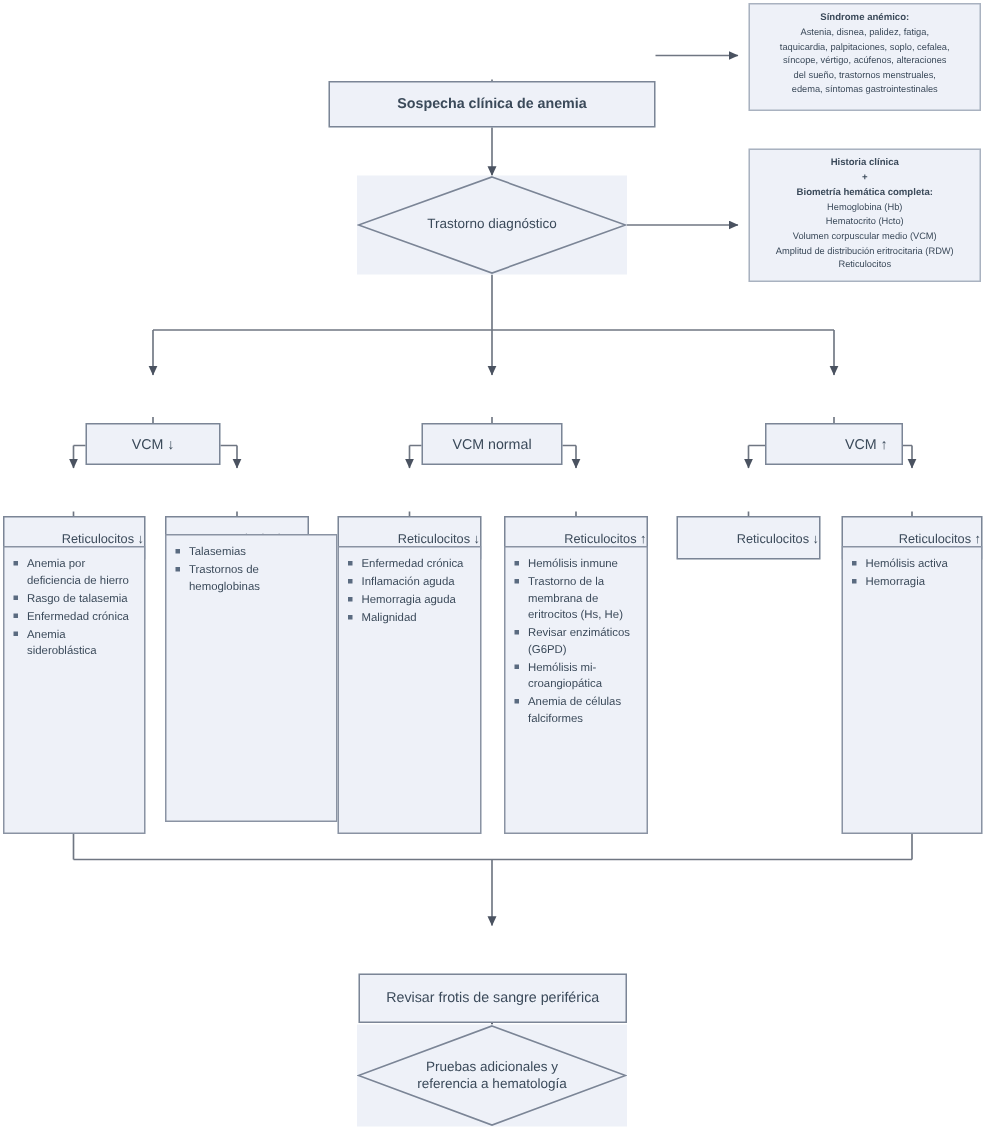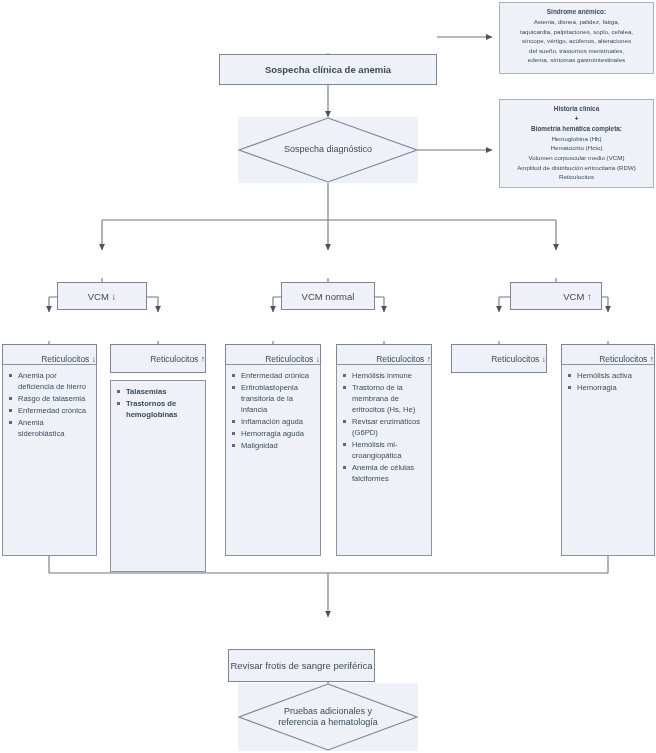--- a/index.html
+++ b/index.html
@@ -166,21 +166,21 @@
     <div>Hematocrito (Hcto)</div>
     <div>Volumen corpuscular medio (VCM)</div>
     <div>Amplitud de distribución eritrocitaria (RDW)</div>
     <div>Reticulocitos</div>
   </div>
 
   <div class="diamond" style="left:238px;top:117px;width:180px;height:66px;">
     <svg class="dshape" viewBox="0 0 180 66" preserveAspectRatio="none">
       <polygon points="90,1 179,33 90,65 1,33" fill="#eef1f8" stroke="#7b8596" stroke-width="1.1"></polygon>
     </svg>
-    <span class="dlabel">Sospecha diagnóstico</span>
+    <span class="dlabel">Trastorno diagnóstico</span>
   </div>
 
   <div class="node proc" style="left:281px;top:250px;width:94px;height:28px;">
     <span>VCM normal</span>
   </div>
   <div class="node proc" style="left:57px;top:250px;width:90px;height:28px;">
     <span>VCM ↓</span>
   </div>
   <div class="node proc" style="left:510px;top:250px;width:92px;height:28px;padding-left:43px;">
     <span>VCM ↑</span>
@@ -207,31 +207,30 @@
 
   <div class="listbox" style="left:2px;top:364px;width:95px;height:192px;">
     <ul>
       <li>Anemia por deficiencia de hierro</li>
       <li>Rasgo de talasemia</li>
       <li>Enfermedad crónica</li>
       <li>Anemia sideroblástica</li>
     </ul>
   </div>
 
-  <div class="listbox" style="left:110px;top:380px;width:96px;height:192px;font-weight:bold;">
+  <div class="listbox" style="left:110px;top:356px;width:115px;height:192px;">
     <ul>
       <li>Talasemias</li>
       <li>Trastornos de hemoglobinas</li>
     </ul>
   </div>
 
   <div class="listbox" style="left:225px;top:364px;width:96px;height:192px;">
     <ul>
       <li>Enfermedad crónica</li>
-      <li>Eritroblastopenia transitoria de la infancia</li>
       <li>Inflamación aguda</li>
       <li>Hemorragia aguda</li>
       <li>Malignidad</li>
     </ul>
   </div>
 
   <div class="listbox" style="left:336px;top:364px;width:96px;height:192px;">
     <ul>
       <li>Hemólisis inmune</li>
       <li>Trastorno de la membrana de eritrocitos (Hs, He)</li>
@@ -242,21 +241,21 @@
   </div>
 
 
   <div class="listbox" style="left:561px;top:364px;width:94px;height:192px;">
     <ul>
       <li>Hemólisis activa</li>
       <li>Hemorragia</li>
     </ul>
   </div>
 
-  <div class="node proc" style="left:228px;top:617px;width:147px;height:33px;">
+  <div class="node proc" style="left:239px;top:617px;width:179px;height:33px;">
     <span>Revisar frotis de sangre periférica</span>
   </div>
 
   <div class="diamond" style="left:238px;top:683px;width:180px;height:68px;">
     <svg class="dshape" viewBox="0 0 180 68" preserveAspectRatio="none">
       <polygon points="90,1 179,34 90,67 1,34" fill="#eef1f8" stroke="#7b8596" stroke-width="1.1"></polygon>
     </svg>
     <span class="dlabel">
       <span>Pruebas adicionales y</span><br>
       <span>referencia a hematología</span>

